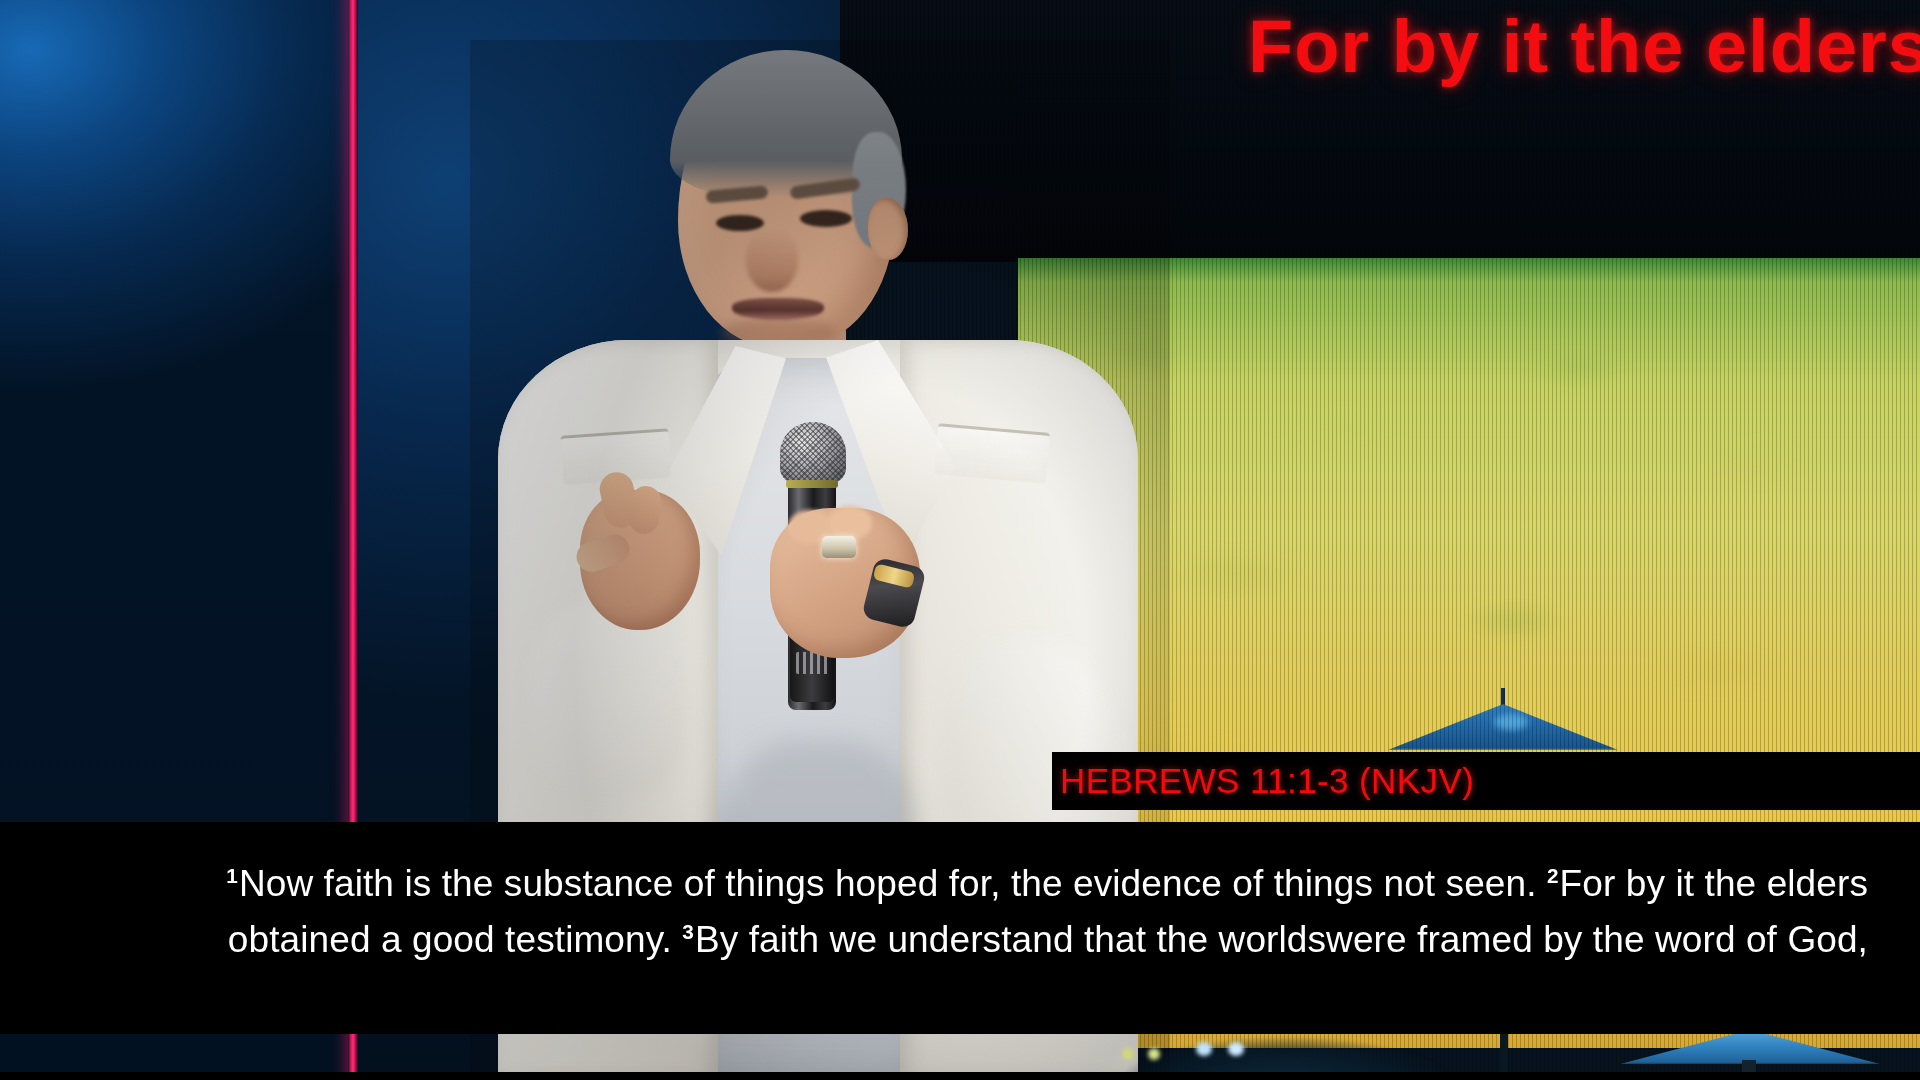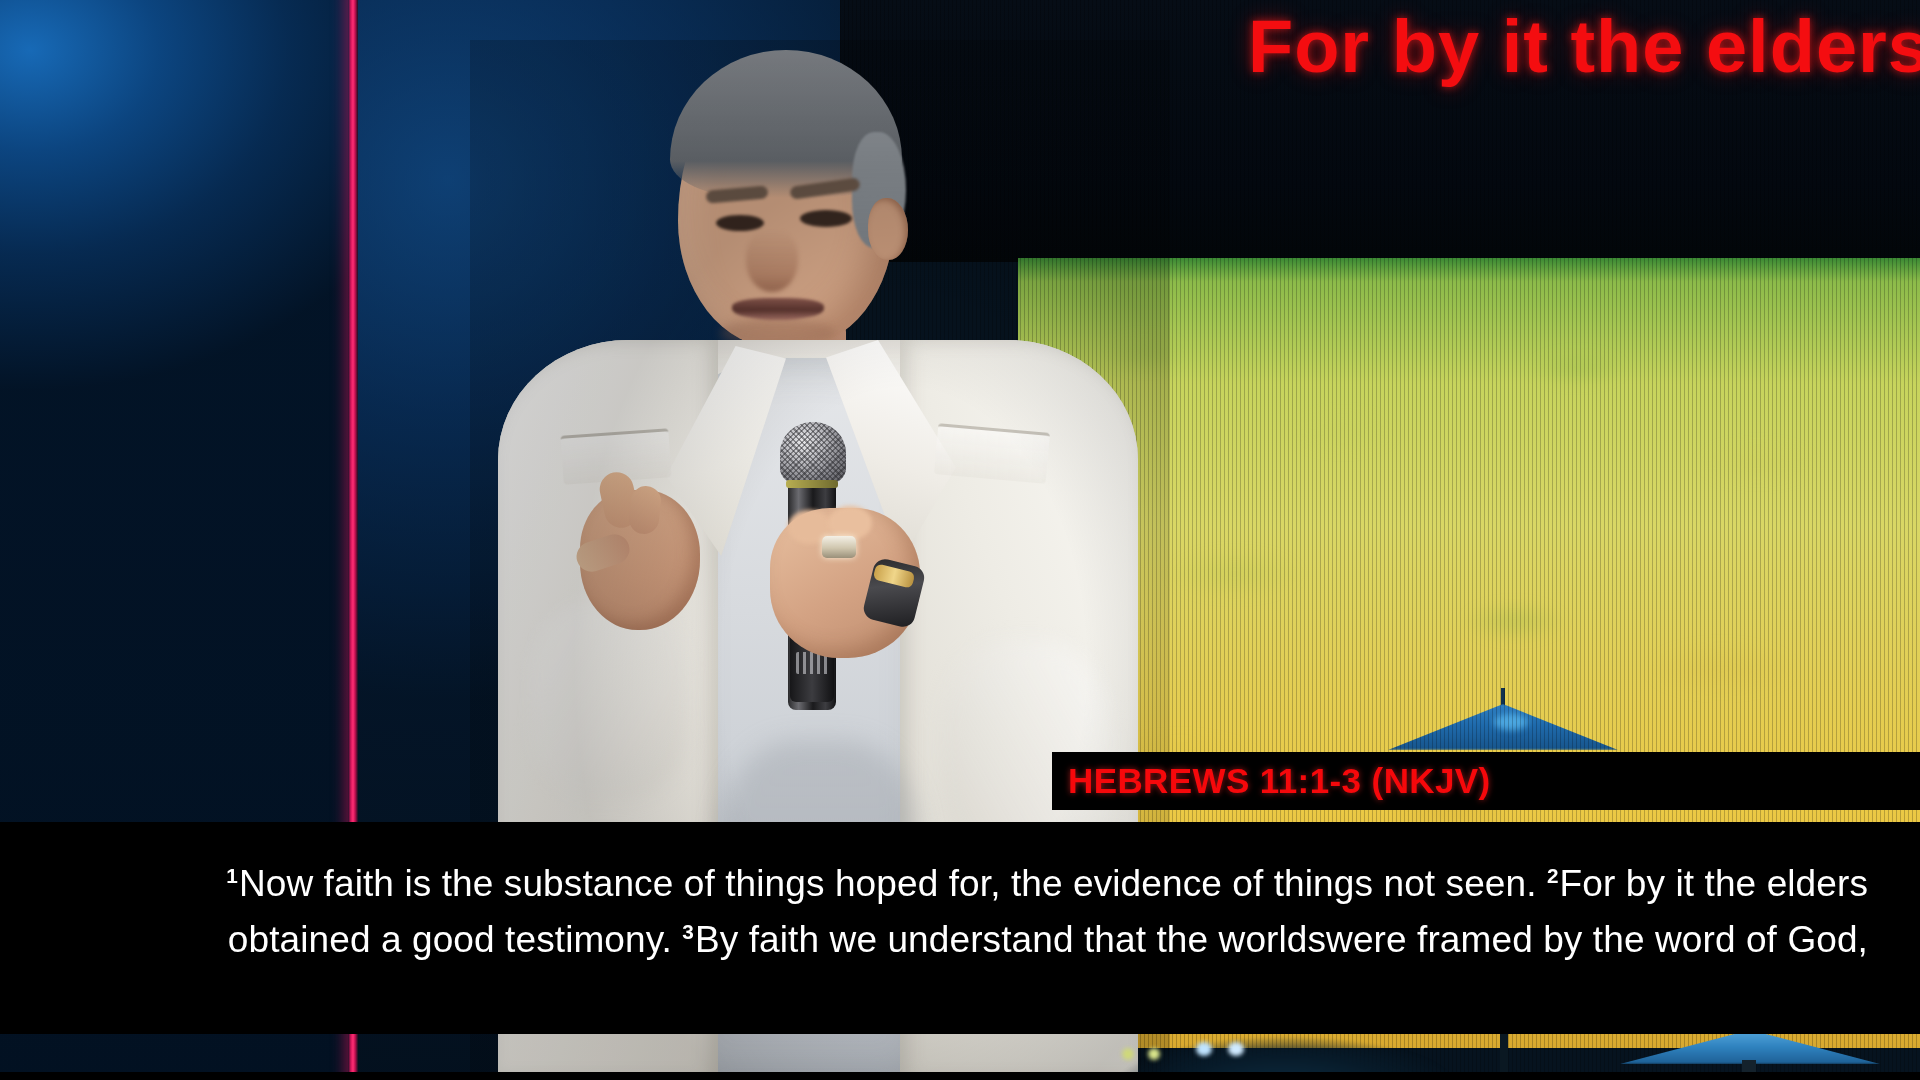--- a/index.html
+++ b/index.html
@@ -343,24 +343,24 @@
   
   .ref-bar {
     position: absolute;
     left: 1052px; top: 752px;
     width: 868px; height: 58px;
     background: #000000;
     display: flex;
     align-items: center;
   }
   .ref-text {
-    margin-left: 16px;
+    margin-left: 8px;
     color: #f6080b;
     font-family: "Liberation Sans", sans-serif;
-    font-weight: 700;
+    font-weight: 400;
     font-size: 35px;
     letter-spacing: 0.4px;
     white-space: nowrap;
     text-shadow: 0 0 6px rgba(255,40,40,0.6);
   }
 
   
   .caption-bar {
     position: absolute;
     left: 0; top: 822px;

